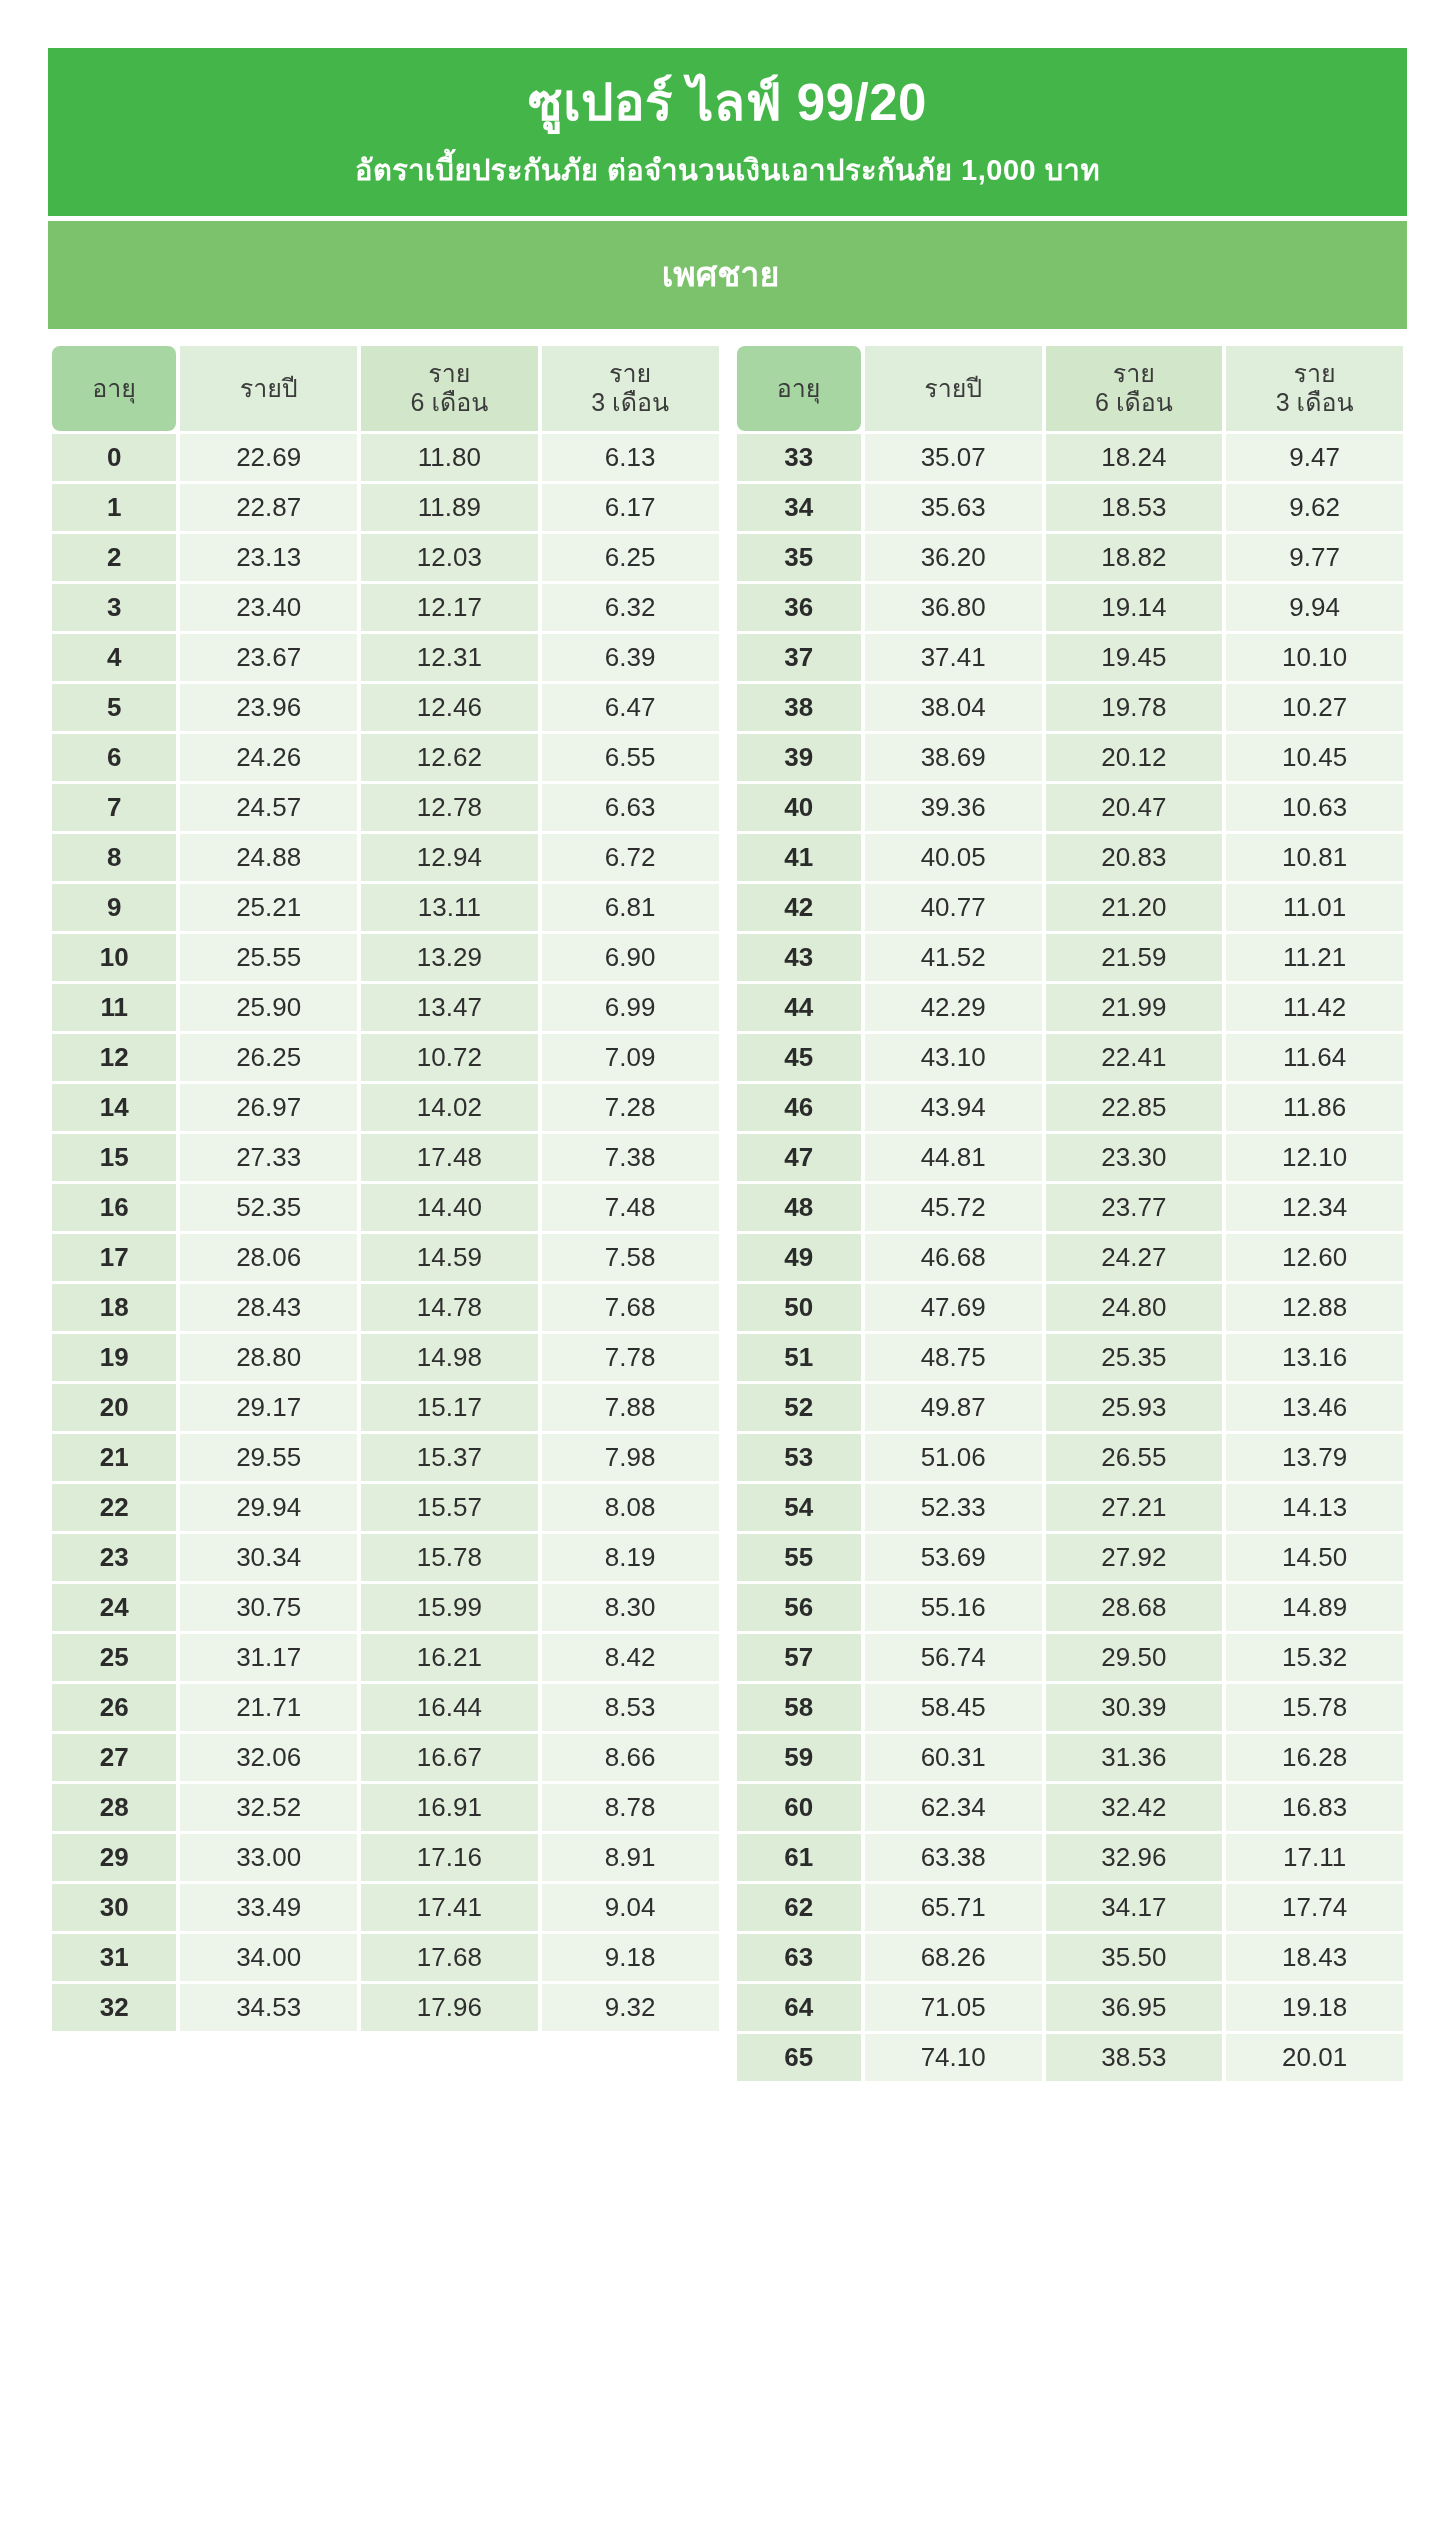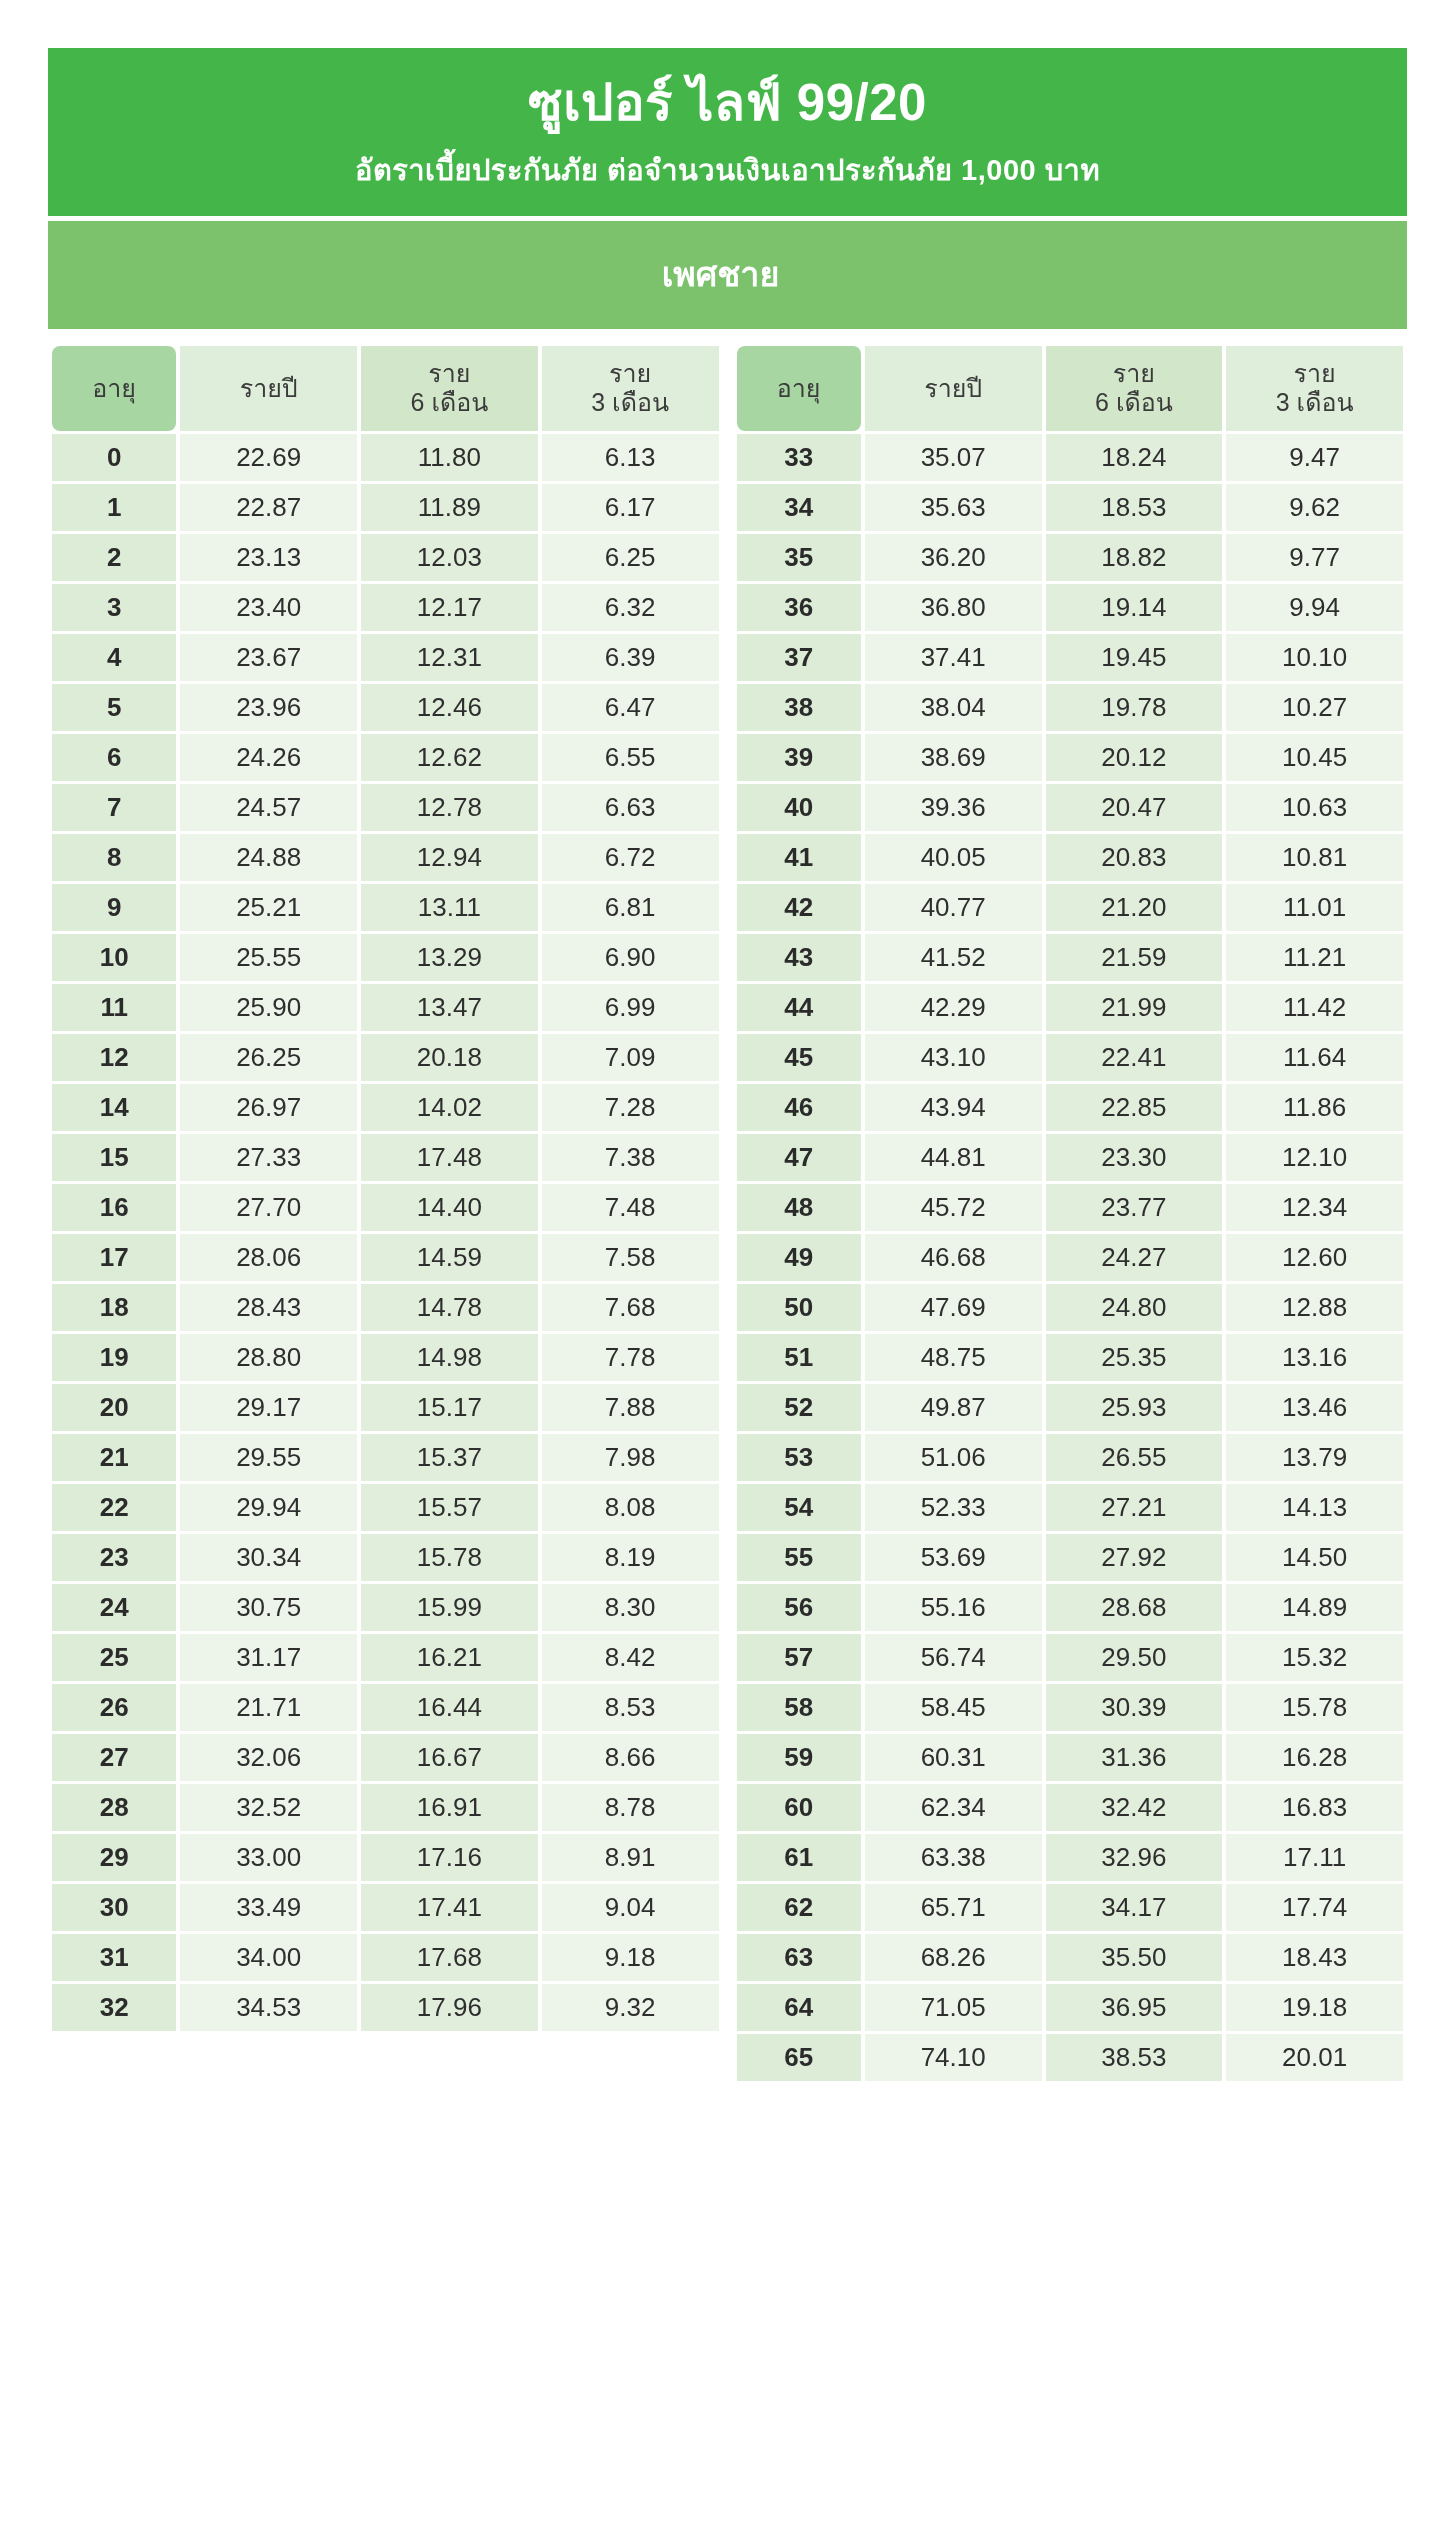--- a/index.html
+++ b/index.html
@@ -218,38 +218,38 @@
             </tr>
             <tr>
               <td class="c-age">11</td>
               <td class="c-a">25.90</td>
               <td class="c-b">13.47</td>
               <td class="c-c">6.99</td>
             </tr>
             <tr>
               <td class="c-age">12</td>
               <td class="c-a">26.25</td>
-              <td class="c-b">20.18</td>
+              <td class="c-b">10.72</td>
               <td class="c-c">7.09</td>
             </tr>
             <tr>
               <td class="c-age">14</td>
               <td class="c-a">26.97</td>
               <td class="c-b">14.02</td>
               <td class="c-c">7.28</td>
             </tr>
             <tr>
               <td class="c-age">15</td>
               <td class="c-a">27.33</td>
               <td class="c-b">17.48</td>
               <td class="c-c">7.38</td>
             </tr>
             <tr>
               <td class="c-age">16</td>
-              <td class="c-a">27.70</td>
+              <td class="c-a">52.35</td>
               <td class="c-b">14.40</td>
               <td class="c-c">7.48</td>
             </tr>
             <tr>
               <td class="c-age">17</td>
               <td class="c-a">28.06</td>
               <td class="c-b">14.59</td>
               <td class="c-c">7.58</td>
             </tr>
             <tr>

